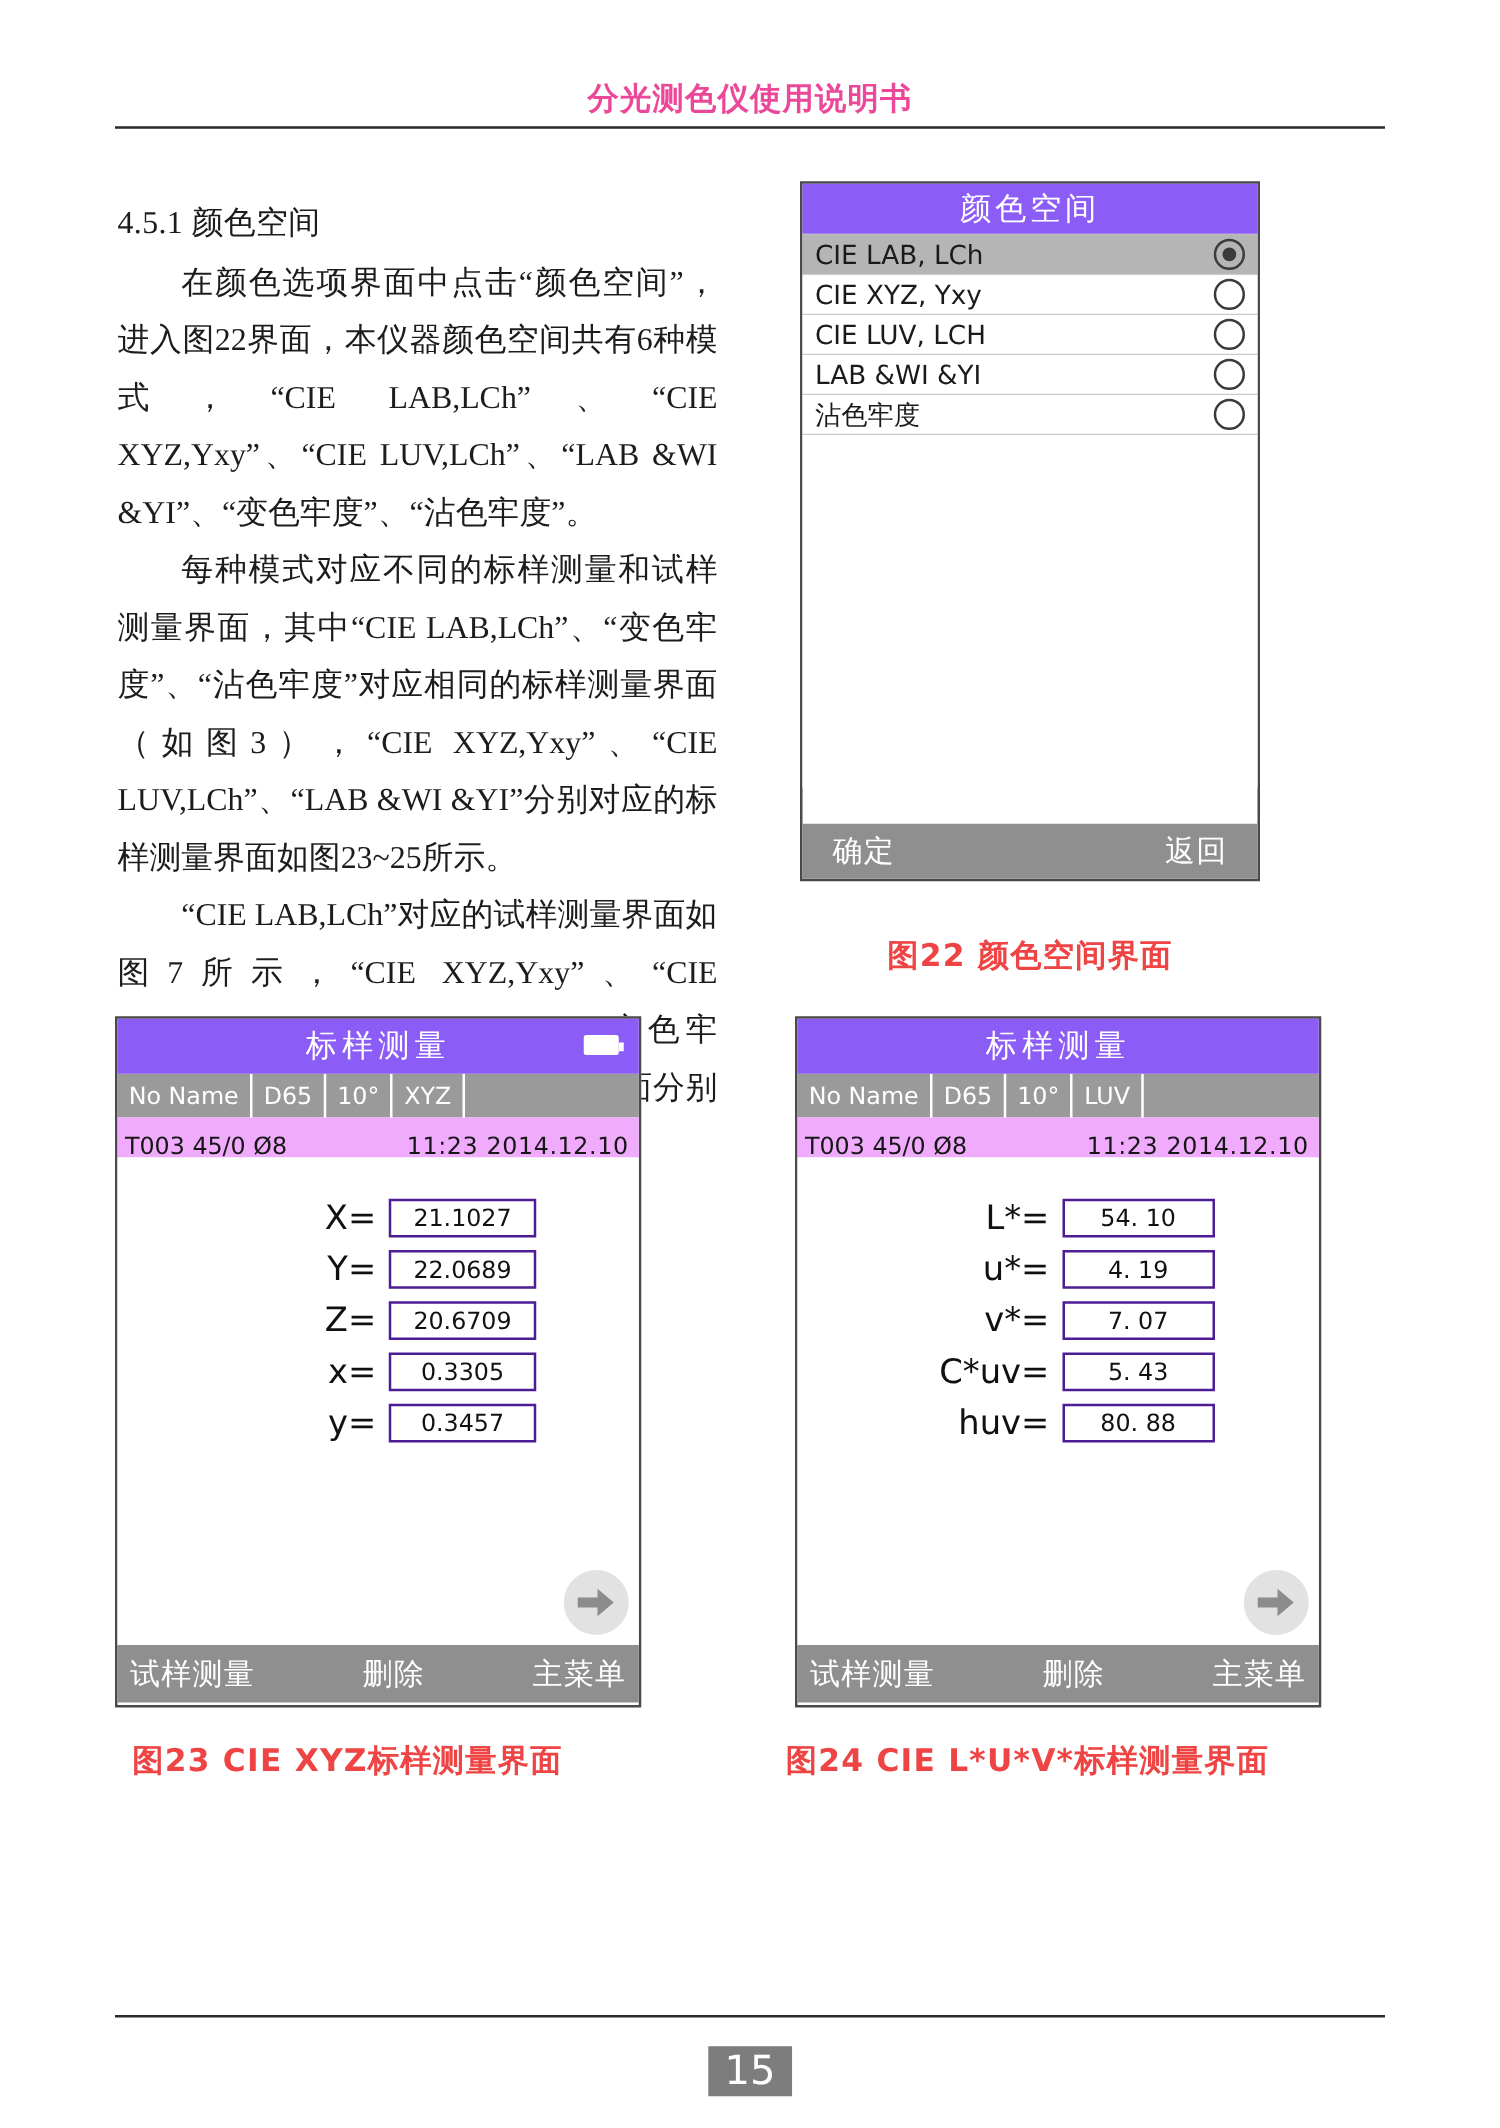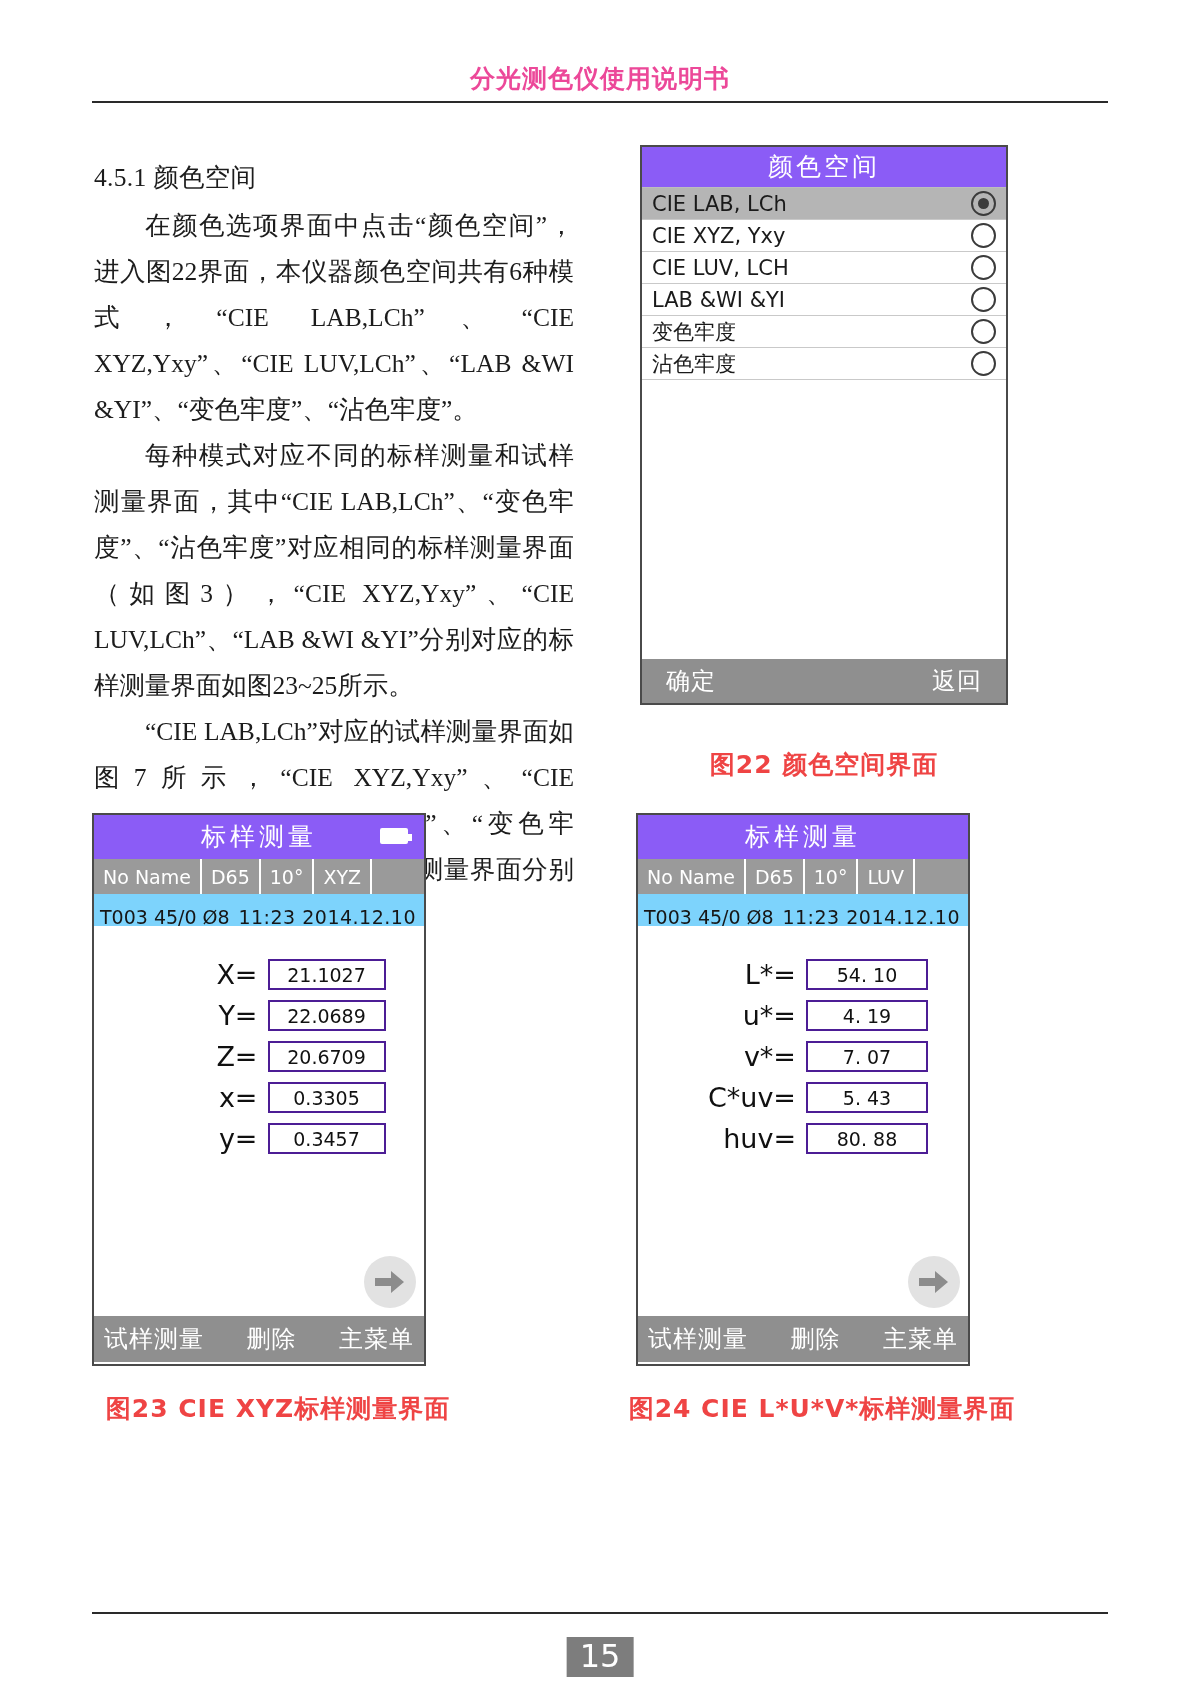--- a/index.html
+++ b/index.html
@@ -156,21 +156,21 @@
     font-weight: bold;
     font-size: 25px;
     color: #ef4444;
     text-align: center;
     letter-spacing: 1px;
     white-space: nowrap;
   }
 
   
   .meas {
-    width: 334px;
+    width: 421px;
     height: 553px;
   }
   #fig23 { left: 92px; top: 813px; }
   #fig24 { left: 636px; top: 813px; }
 
   .meas .dev-title { height: 44px; line-height: 44px; font-size: 25px; letter-spacing: 4px; }
   .batt {
     position: absolute;
     right: 16px;
     top: 13px;
@@ -204,21 +204,21 @@
     color: #ffffff;
     border-right: 2px solid #ffffff;
     padding: 0 9px;
     box-sizing: border-box;
     white-space: nowrap;
   }
   .meas-tab.flex { flex: 1; border-right: none; }
 
   .meas-info {
     height: 32px;
-    background: #7dd3fc;
+    background: #f0abfc;
     display: flex;
     align-items: center;
     justify-content: space-between;
     padding: 13px 8px 0 6px;
     box-sizing: border-box;
     font-family: "DejaVu Sans", "Liberation Sans", sans-serif;
     font-size: 19px;
     color: #161616;
   }
   .meas-info .right { letter-spacing: 0.5px; }
@@ -345,24 +345,20 @@
     <div class="cs-row">
       <span class="cs-label">CIE LUV, LCH</span>
       <span class="radio"></span>
     </div>
 
     <div class="cs-row">
       <span class="cs-label">LAB &amp;WI &amp;YI</span>
       <span class="radio"></span>
     </div>
 
-    <div class="cs-row">
-      <span class="cs-label">变色牢度</span>
-      <span class="radio"></span>
-    </div>
 
     <div class="cs-row">
       <span class="cs-label">沾色牢度</span>
       <span class="radio"></span>
     </div>
 
   </div>
   <div class="cs-blank"></div>
   <div class="cs-footer">
     <span>确定</span>

